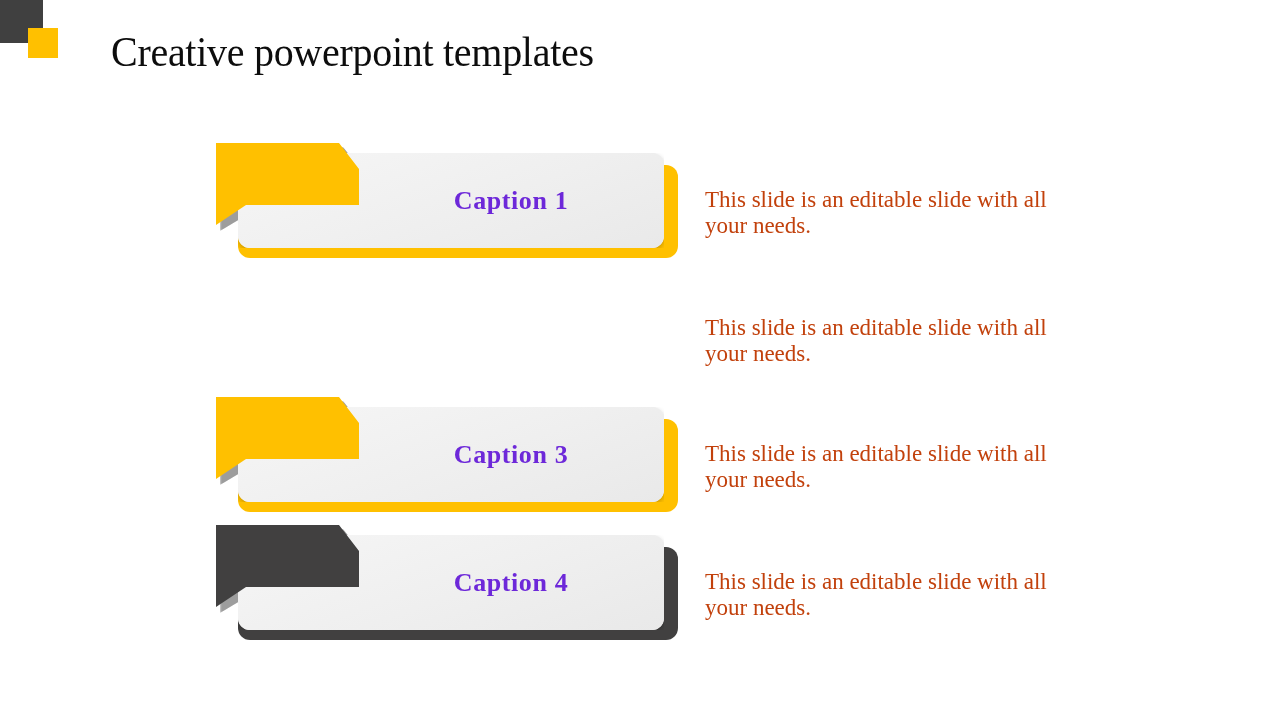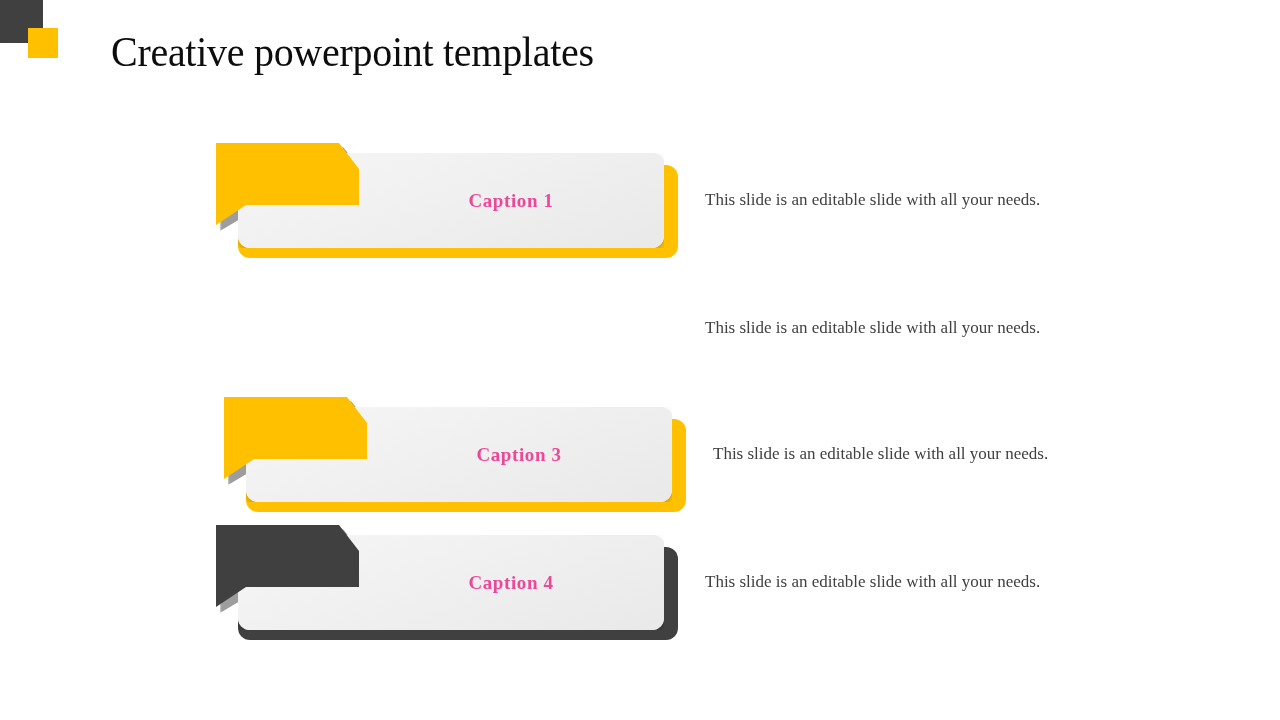--- a/index.html
+++ b/index.html
@@ -46,21 +46,21 @@
 
   
   .row {
     position:absolute;
     left:216px;
     width:840px;
     height:118px;
   }
   .row.r1 { top:143px; }
   .row.r2 { top:271px; }
-  .row.r3 { top:397px;margin-left:8px; }
+  .row.r3 { top:397px; }
   .row.r4 { top:525px;padding-left:28px; }
 
   
   .card {
     position:absolute;
     left:0; top:0;
     width:462px;
     height:118px;
   }
 
@@ -133,35 +133,35 @@
     -webkit-clip-path: polygon(46px 0, 426px 0, 426px 95px, 0 95px, 0 34px);
     clip-path: polygon(46px 0, 426px 0, 426px 95px, 0 95px, 0 34px);
     z-index:3;
   }
 
   .caption {
     position:absolute;
     left:150px; top:10px;
     width:290px; height:95px;
     display:flex; align-items:center; justify-content:center;
-    font-size:19px;
+    font-size:26px;
     font-weight:bold;
-    color:#ec4899;
+    color:#6d28d9;
     letter-spacing:0.6px;
     z-index:5;
   }
 
   
   .desc {
     position:absolute;
     left:489px;
     width:345px;
-    font-size:17px;
+    font-size:23px;
     line-height:26px;
-    color:#404040;
+    color:#c2410c;
   }
   .r1 .desc { top:44px; }
   .r2 .desc { top:44px; }
   .r3 .desc { top:44px; }
   .r4 .desc { top:44px; }
 </style>
 </head>
 <body>
 
 <div id="slide">

